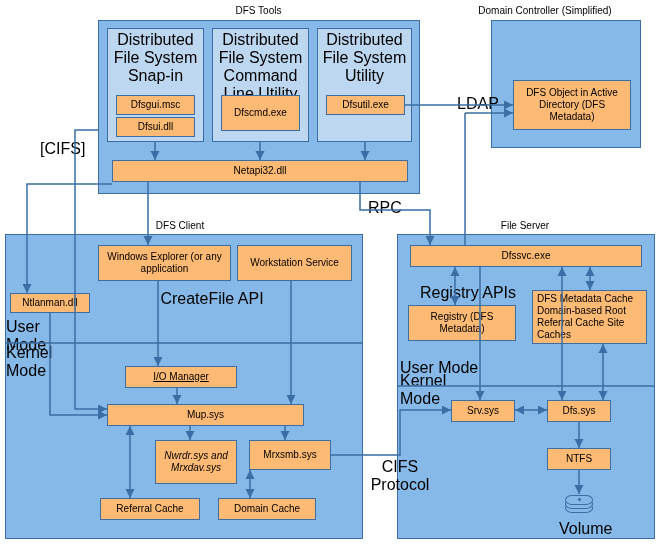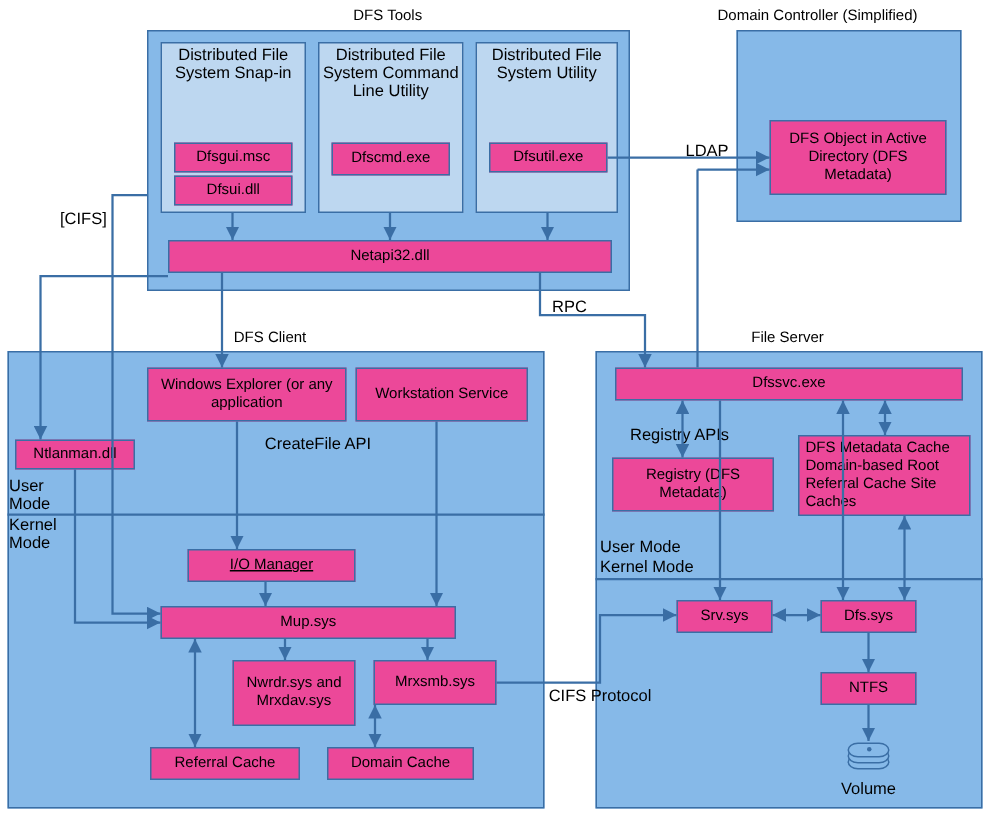--- a/index.html
+++ b/index.html
@@ -23,38 +23,38 @@
     box-sizing: border-box;
   }
   .group-light {
     position: absolute;
     background: #bdd7f0;
     border: 1px solid #3a6ea5;
     box-sizing: border-box;
   }
   .node {
     position: absolute;
-    background: #ec4899;
+    background: #fdba74;
     border: 1px solid #3a6ea5;
     box-sizing: border-box;
     text-align: center;
     display: flex;
     align-items: center;
     justify-content: center;
     padding: 2px 4px;
     line-height: 1.2;
   }
   .title {
     position: absolute;
     text-align: center;
     font-size: 10px;
   }
   .label {
     position: absolute;
-    font-size: 11px;
+    font-size: 16px;
     text-align: center;
   }
   svg.conn {
     position: absolute;
     top: 0; left: 0;
     width: 667px;
     height: 547px;
     pointer-events: none;
   }
   .volume-icon {
@@ -96,37 +96,37 @@
   <div class="group-light" style="left:107px; top:28px; width:97px; height:114px;"></div>
   <div class="group-light" style="left:212px; top:28px; width:97px; height:114px;"></div>
   <div class="group-light" style="left:317px; top:28px; width:95px; height:114px;"></div>
 
   <div class="label" style="left:110px; top:31px; width:91px;">Distributed File System Snap-in</div>
   <div class="label" style="left:215px; top:31px; width:91px;">Distributed File System Command Line Utility</div>
   <div class="label" style="left:320px; top:31px; width:89px;">Distributed File System Utility</div>
 
   <div class="node" style="left:116px; top:95px; width:79px; height:20px;">Dfsgui.msc</div>
   <div class="node" style="left:116px; top:117px; width:79px; height:20px;">Dfsui.dll</div>
-  <div class="node" style="left:221px; top:95px; width:79px; height:22px;text-align:center;">Dfscmd.exe</div>
+  <div class="node" style="left:221px; top:95px; width:79px; height:36px;text-align:center;">Dfscmd.exe</div>
   <div class="node" style="left:326px; top:95px; width:79px; height:20px;">Dfsutil.exe</div>
   <div class="node" style="left:112px; top:160px; width:296px; height:22px;">Netapi32.dll</div>
 
   <div class="group" style="left:491px; top:20px; width:150px; height:128px;"></div>
   <div class="node" style="left:513px; top:80px; width:118px; height:50px;">DFS Object in Active Directory (DFS Metadata)</div>
 
   <div class="group" style="left:5px; top:234px; width:358px; height:305px;"></div>
   <div class="node" style="left:98px; top:245px; width:133px; height:36px;">Windows Explorer (or any application</div>
   <div class="node" style="left:237px; top:245px; width:115px; height:36px;">Workstation Service</div>
   <div class="node" style="left:10px; top:293px; width:80px; height:20px;">Ntlanman.dll</div>
 
   <div class="label" style="left:152px; top:290px; width:120px;">CreateFile API</div>
 
   <div class="node" style="left:125px; top:366px; width:112px; height:22px;text-decoration:underline;">I/O Manager</div>
   <div class="node" style="left:107px; top:404px; width:197px; height:22px;">Mup.sys</div>
-  <div class="node" style="left:155px; top:440px; width:82px; height:44px;">Nwrdr.sys and Mrxdav.sys</div>
+  <div class="node" style="left:155px; top:440px; width:82px; height:44px;font-style:italic;">Nwrdr.sys and Mrxdav.sys</div>
   <div class="node" style="left:249px; top:440px; width:82px; height:30px;">Mrxsmb.sys</div>
   <div class="node" style="left:100px; top:498px; width:100px; height:22px;">Referral Cache</div>
   <div class="node" style="left:218px; top:498px; width:98px; height:22px;">Domain Cache</div>
 
   <div class="group" style="left:397px; top:234px; width:258px; height:305px;"></div>
   <div class="node" style="left:410px; top:245px; width:232px; height:22px;">Dfssvc.exe</div>
   <div class="label" style="left:420px; top:284px; width:100px; text-align:left;">Registry APIs</div>
   <div class="node" style="left:408px; top:305px; width:108px; height:36px;">Registry (DFS Metadata)</div>
   <div class="node" style="left:532px; top:290px; width:115px; height:54px; text-align:left; justify-content:flex-start;">DFS Metadata Cache Domain-based Root Referral Cache Site Caches</div>
 

